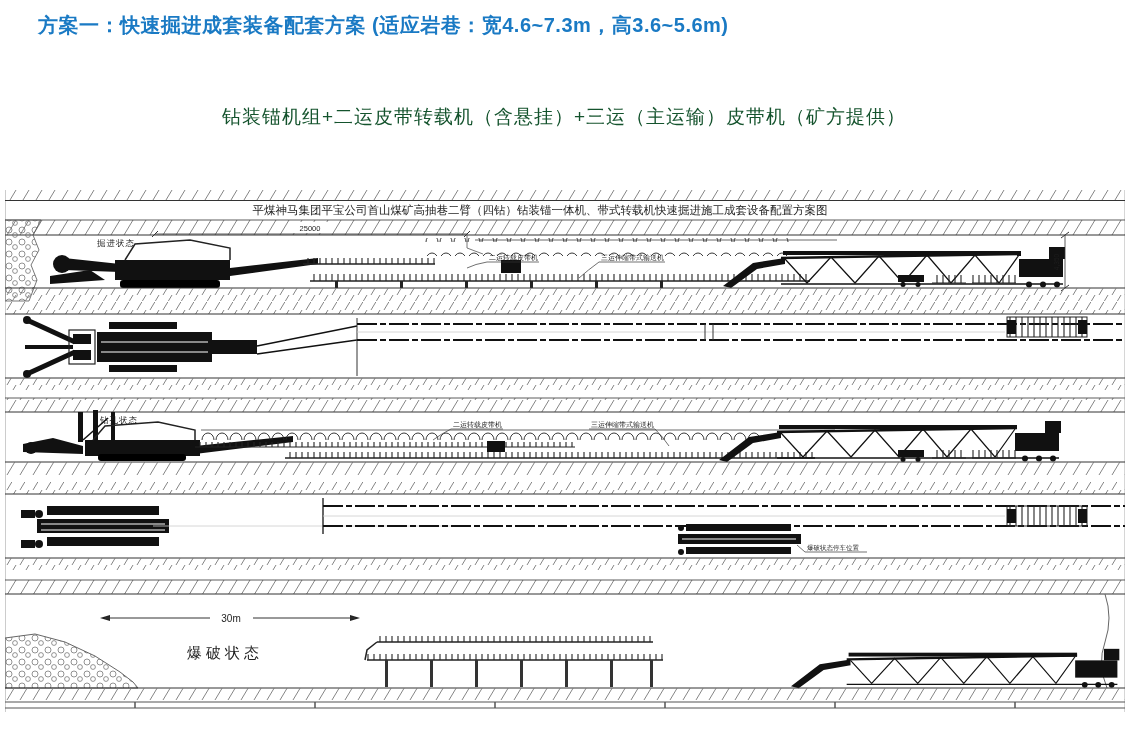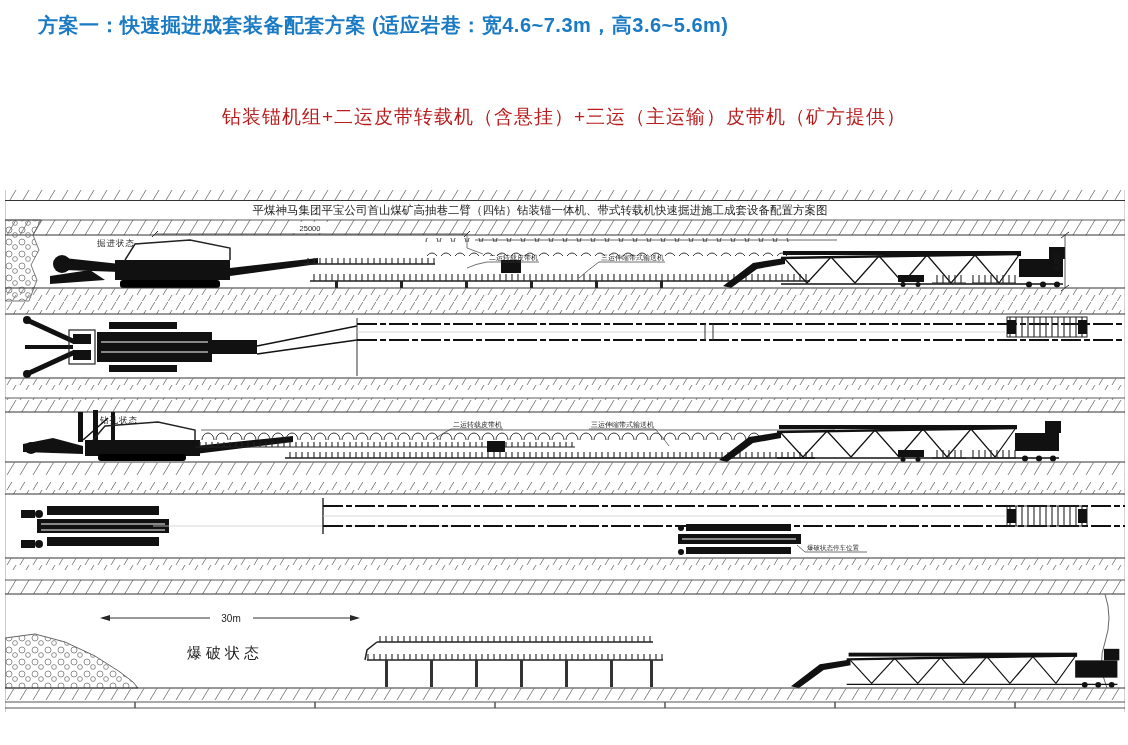--- a/index.html
+++ b/index.html
@@ -8,21 +8,21 @@
     font-family:"Liberation Sans","DejaVu Sans",sans-serif;
     overflow:hidden;
   }
   .plan-title{
     position:absolute;left:38px;top:12px;margin:0;
     font-size:20px;font-weight:bold;color:#1a7ac4;letter-spacing:0.5px;
     white-space:nowrap;
   }
   .subtitle{
     position:absolute;top:104px;left:0;width:100%;text-align:center;
-    font-size:19px;color:#b91c1c;letter-spacing:1px;white-space:nowrap;
+    font-size:19px;color:#14532d;letter-spacing:1px;white-space:nowrap;
   }
   .drawing{position:absolute;left:5px;top:190px;width:1120px;height:540px;}
   svg text{fill:#1e1e1e;}
   .lbl{font-size:7px;}
   .state{font-size:8.5px;letter-spacing:1px;}
 </style>
 </head>
 <body>
 
 <h1 class="plan-title">方案一：快速掘进成套装备配套方案 (适应岩巷：宽4.6~7.3m，高3.6~5.6m)</h1>

